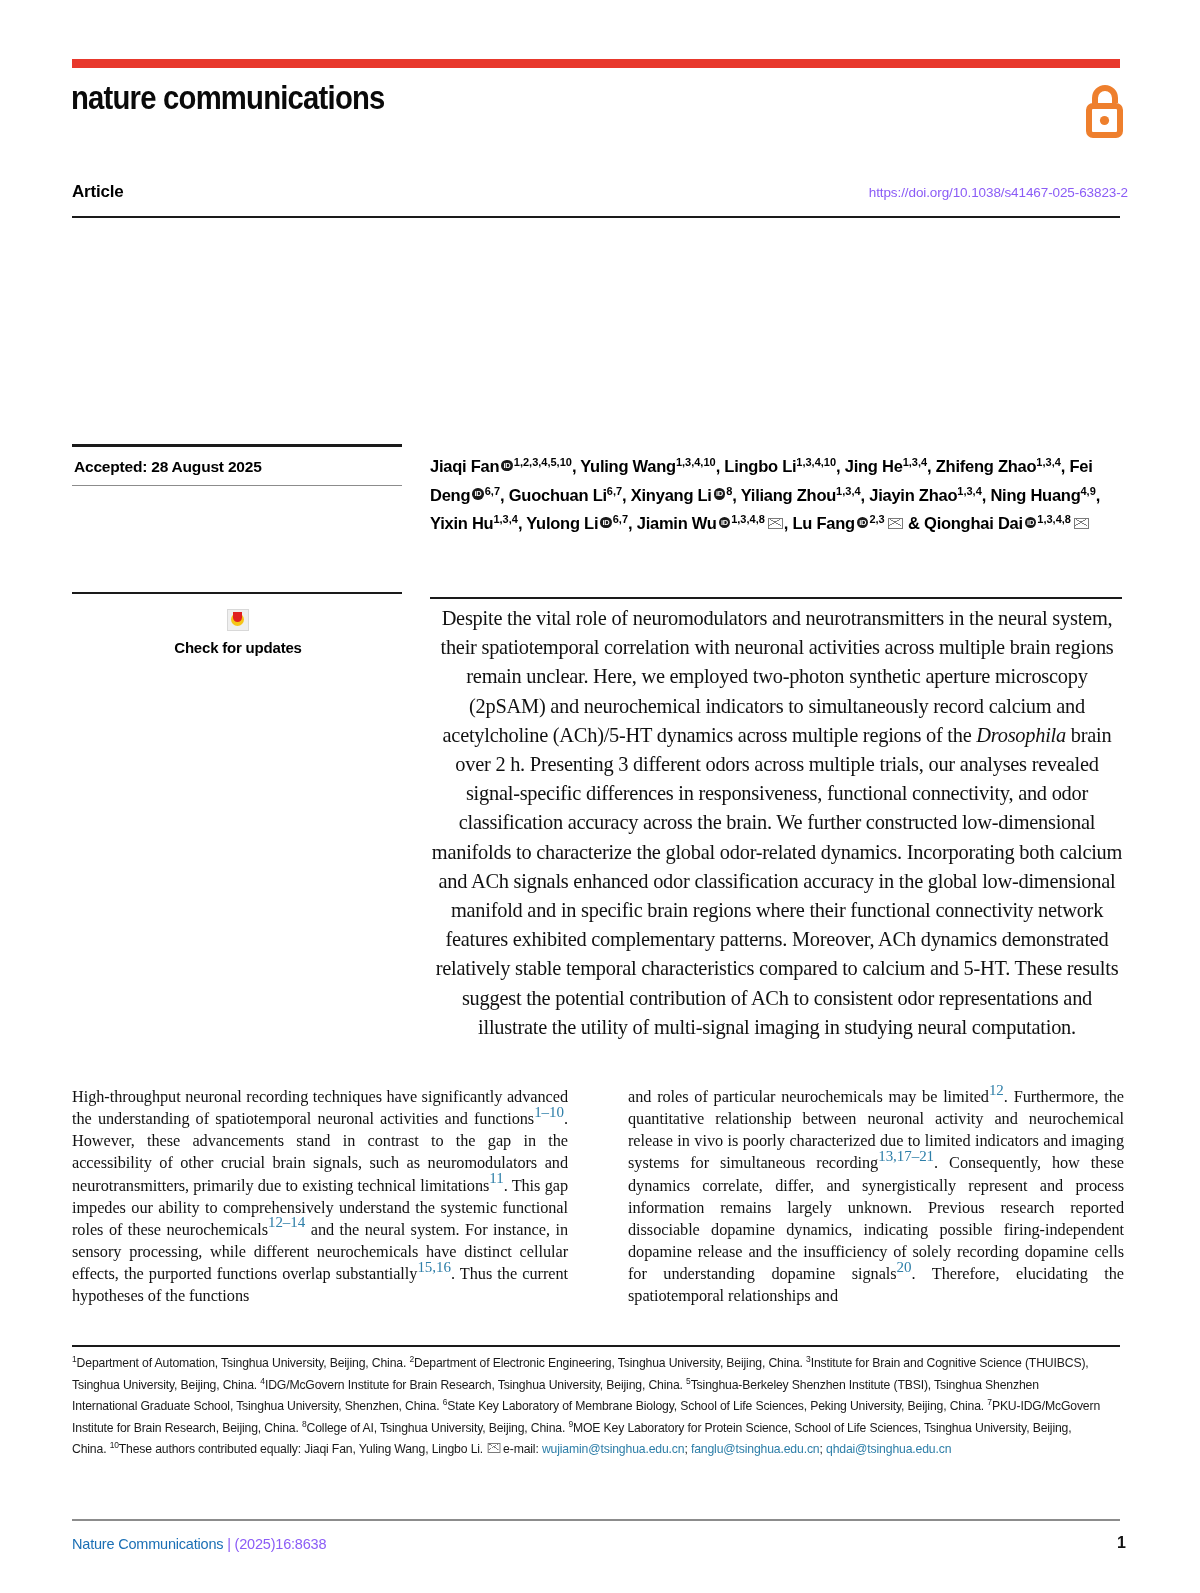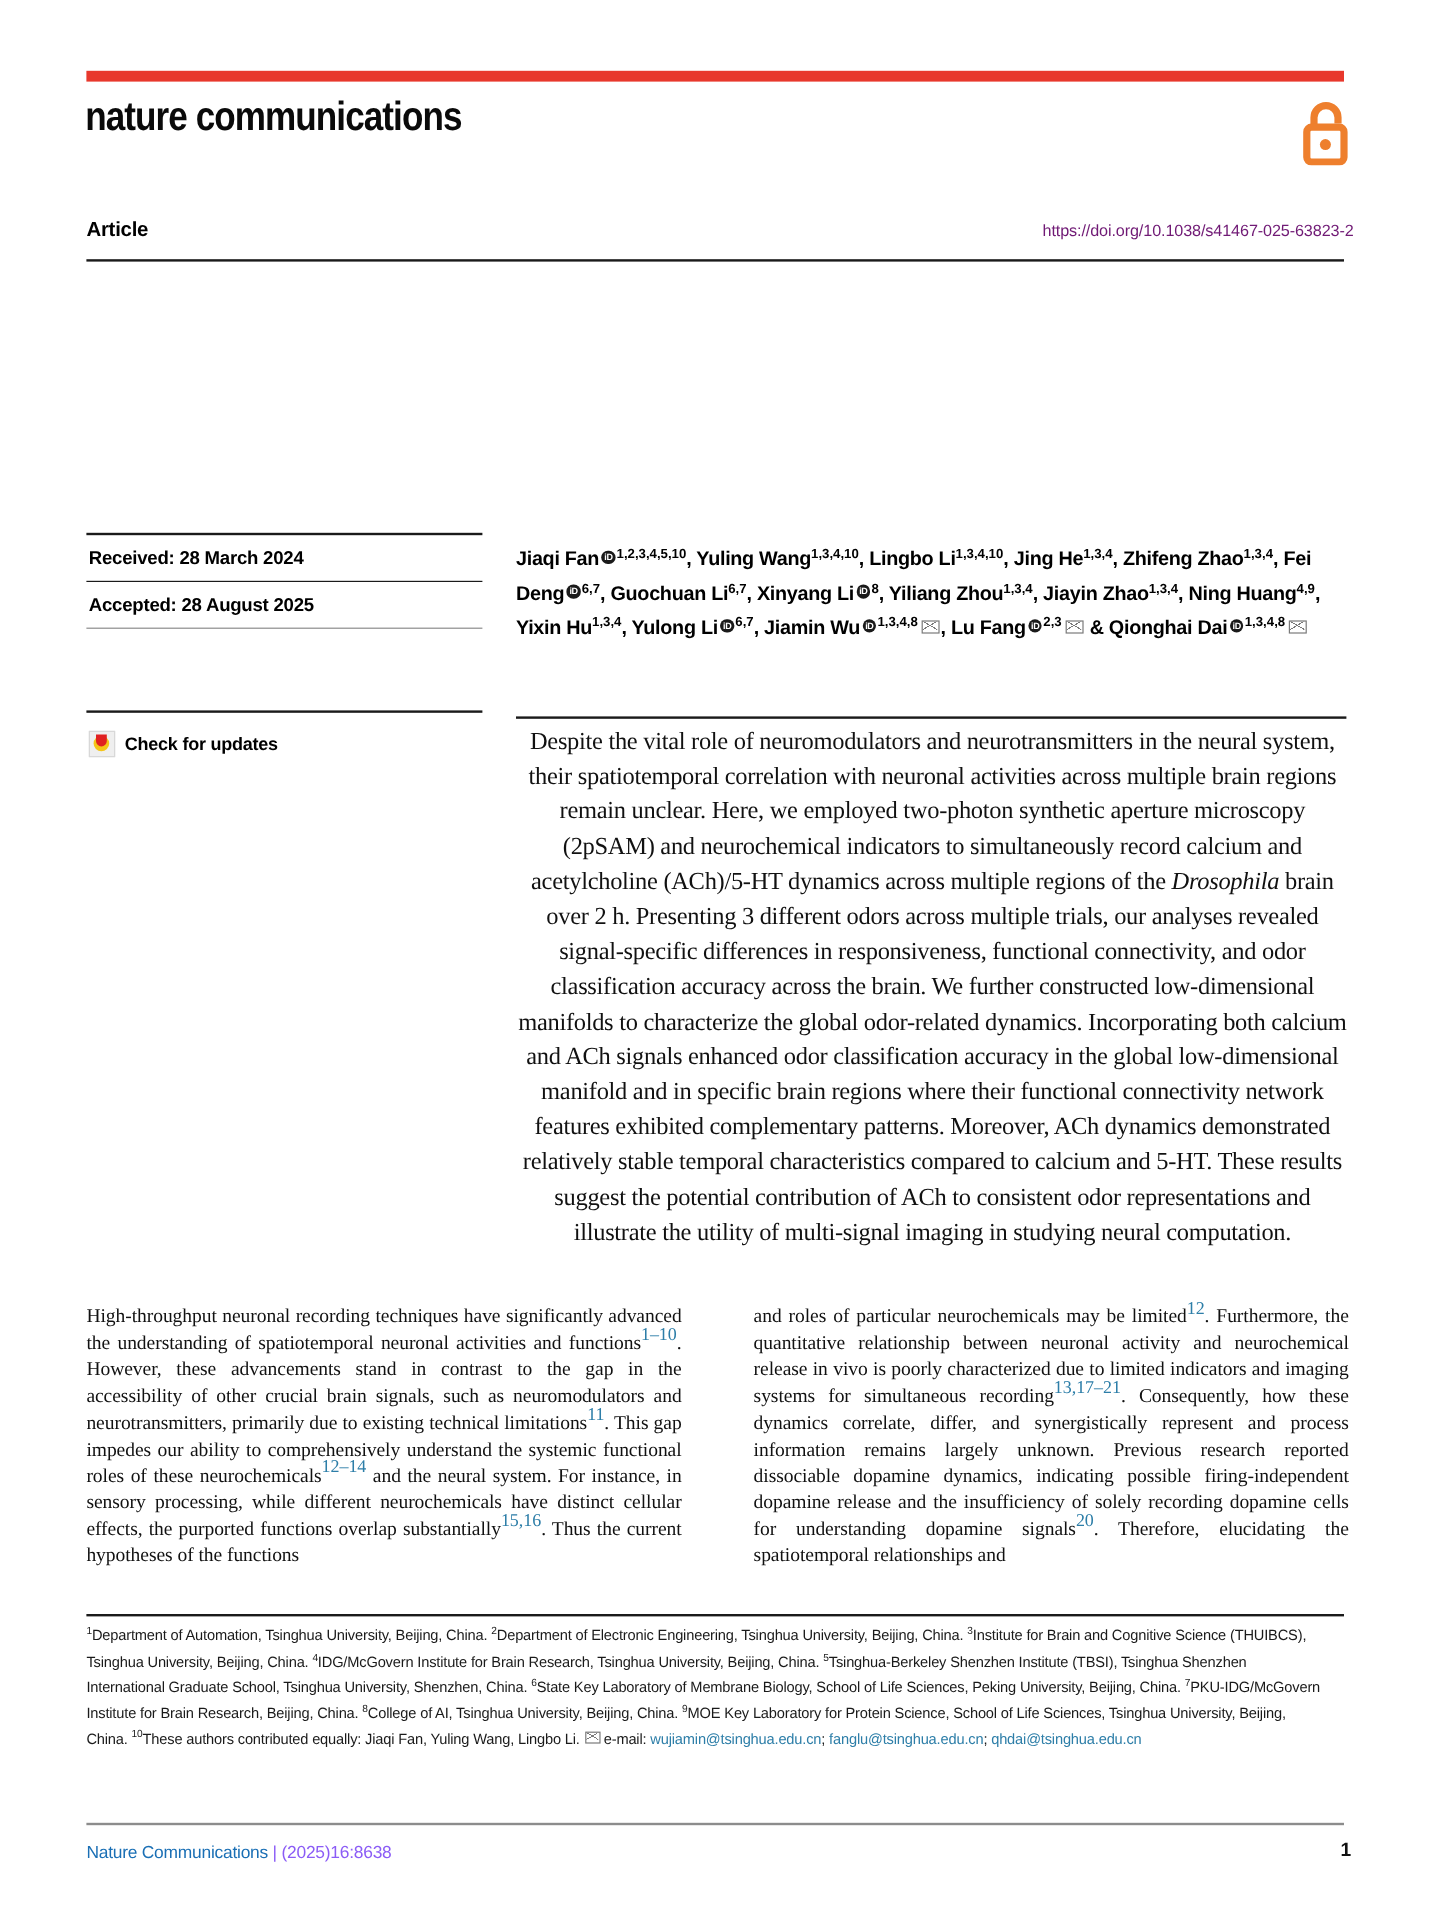--- a/index.html
+++ b/index.html
@@ -54,21 +54,21 @@
     position: absolute;
     left: 72px; top: 182px;
     font-size: 17px;
     font-weight: 700;
     letter-spacing: -0.2px;
   }
   .doi {
     position: absolute;
     right: 72px; top: 185px;
     font-size: 13.5px;
-    color: #701a75;
+    color: #8b5cf6;
     letter-spacing: -0.1px;
     text-decoration: none;
   }
   .head-rule {
     position: absolute;
     left: 72px; top: 216px;
     width: 1048px; height: 2px;
     background: #1a1a1a;
   }
 
@@ -106,20 +106,21 @@
     font-size: 17px;
   }
   .meta-check {
     display: flex;
     align-items: center;
     gap: 8px;
     padding: 9px 0 0 2px;
     font-size: 15px;
     font-weight: 700;
     letter-spacing: -0.2px;
+    flex-direction: column;
   }
   .crossmark {
     width: 20px; height: 20px;
     background: #efefef;
     border: 1px solid #d8d8d8;
     position: relative;
     flex: 0 0 auto;
   }
   .crossmark::before {
     content: "";
@@ -317,21 +318,20 @@
     <circle cx="22.5" cy="38.5" r="4.6" fill="#ee7f2d"></circle>
   </svg>
 
   <div class="article-label">Article</div>
   <a class="doi" href="#">https://doi.org/10.1038/s41467-025-63823-2</a>
   <div class="head-rule"></div>
 
 
   <div class="meta">
     <div class="rule-dark"></div>
-    <div class="meta-row">Received: 28 March 2024</div>
     <div class="rule-dark"></div>
     <div class="meta-row">Accepted: 28 August 2025</div>
     <div class="rule-light"></div>
   </div>
   <div class="meta-bottom-rule"></div>
   <div class="meta" style="top:600px;">
     <div class="meta-check">
       <span class="crossmark"></span>
       <span>Check for updates</span>
     </div>

